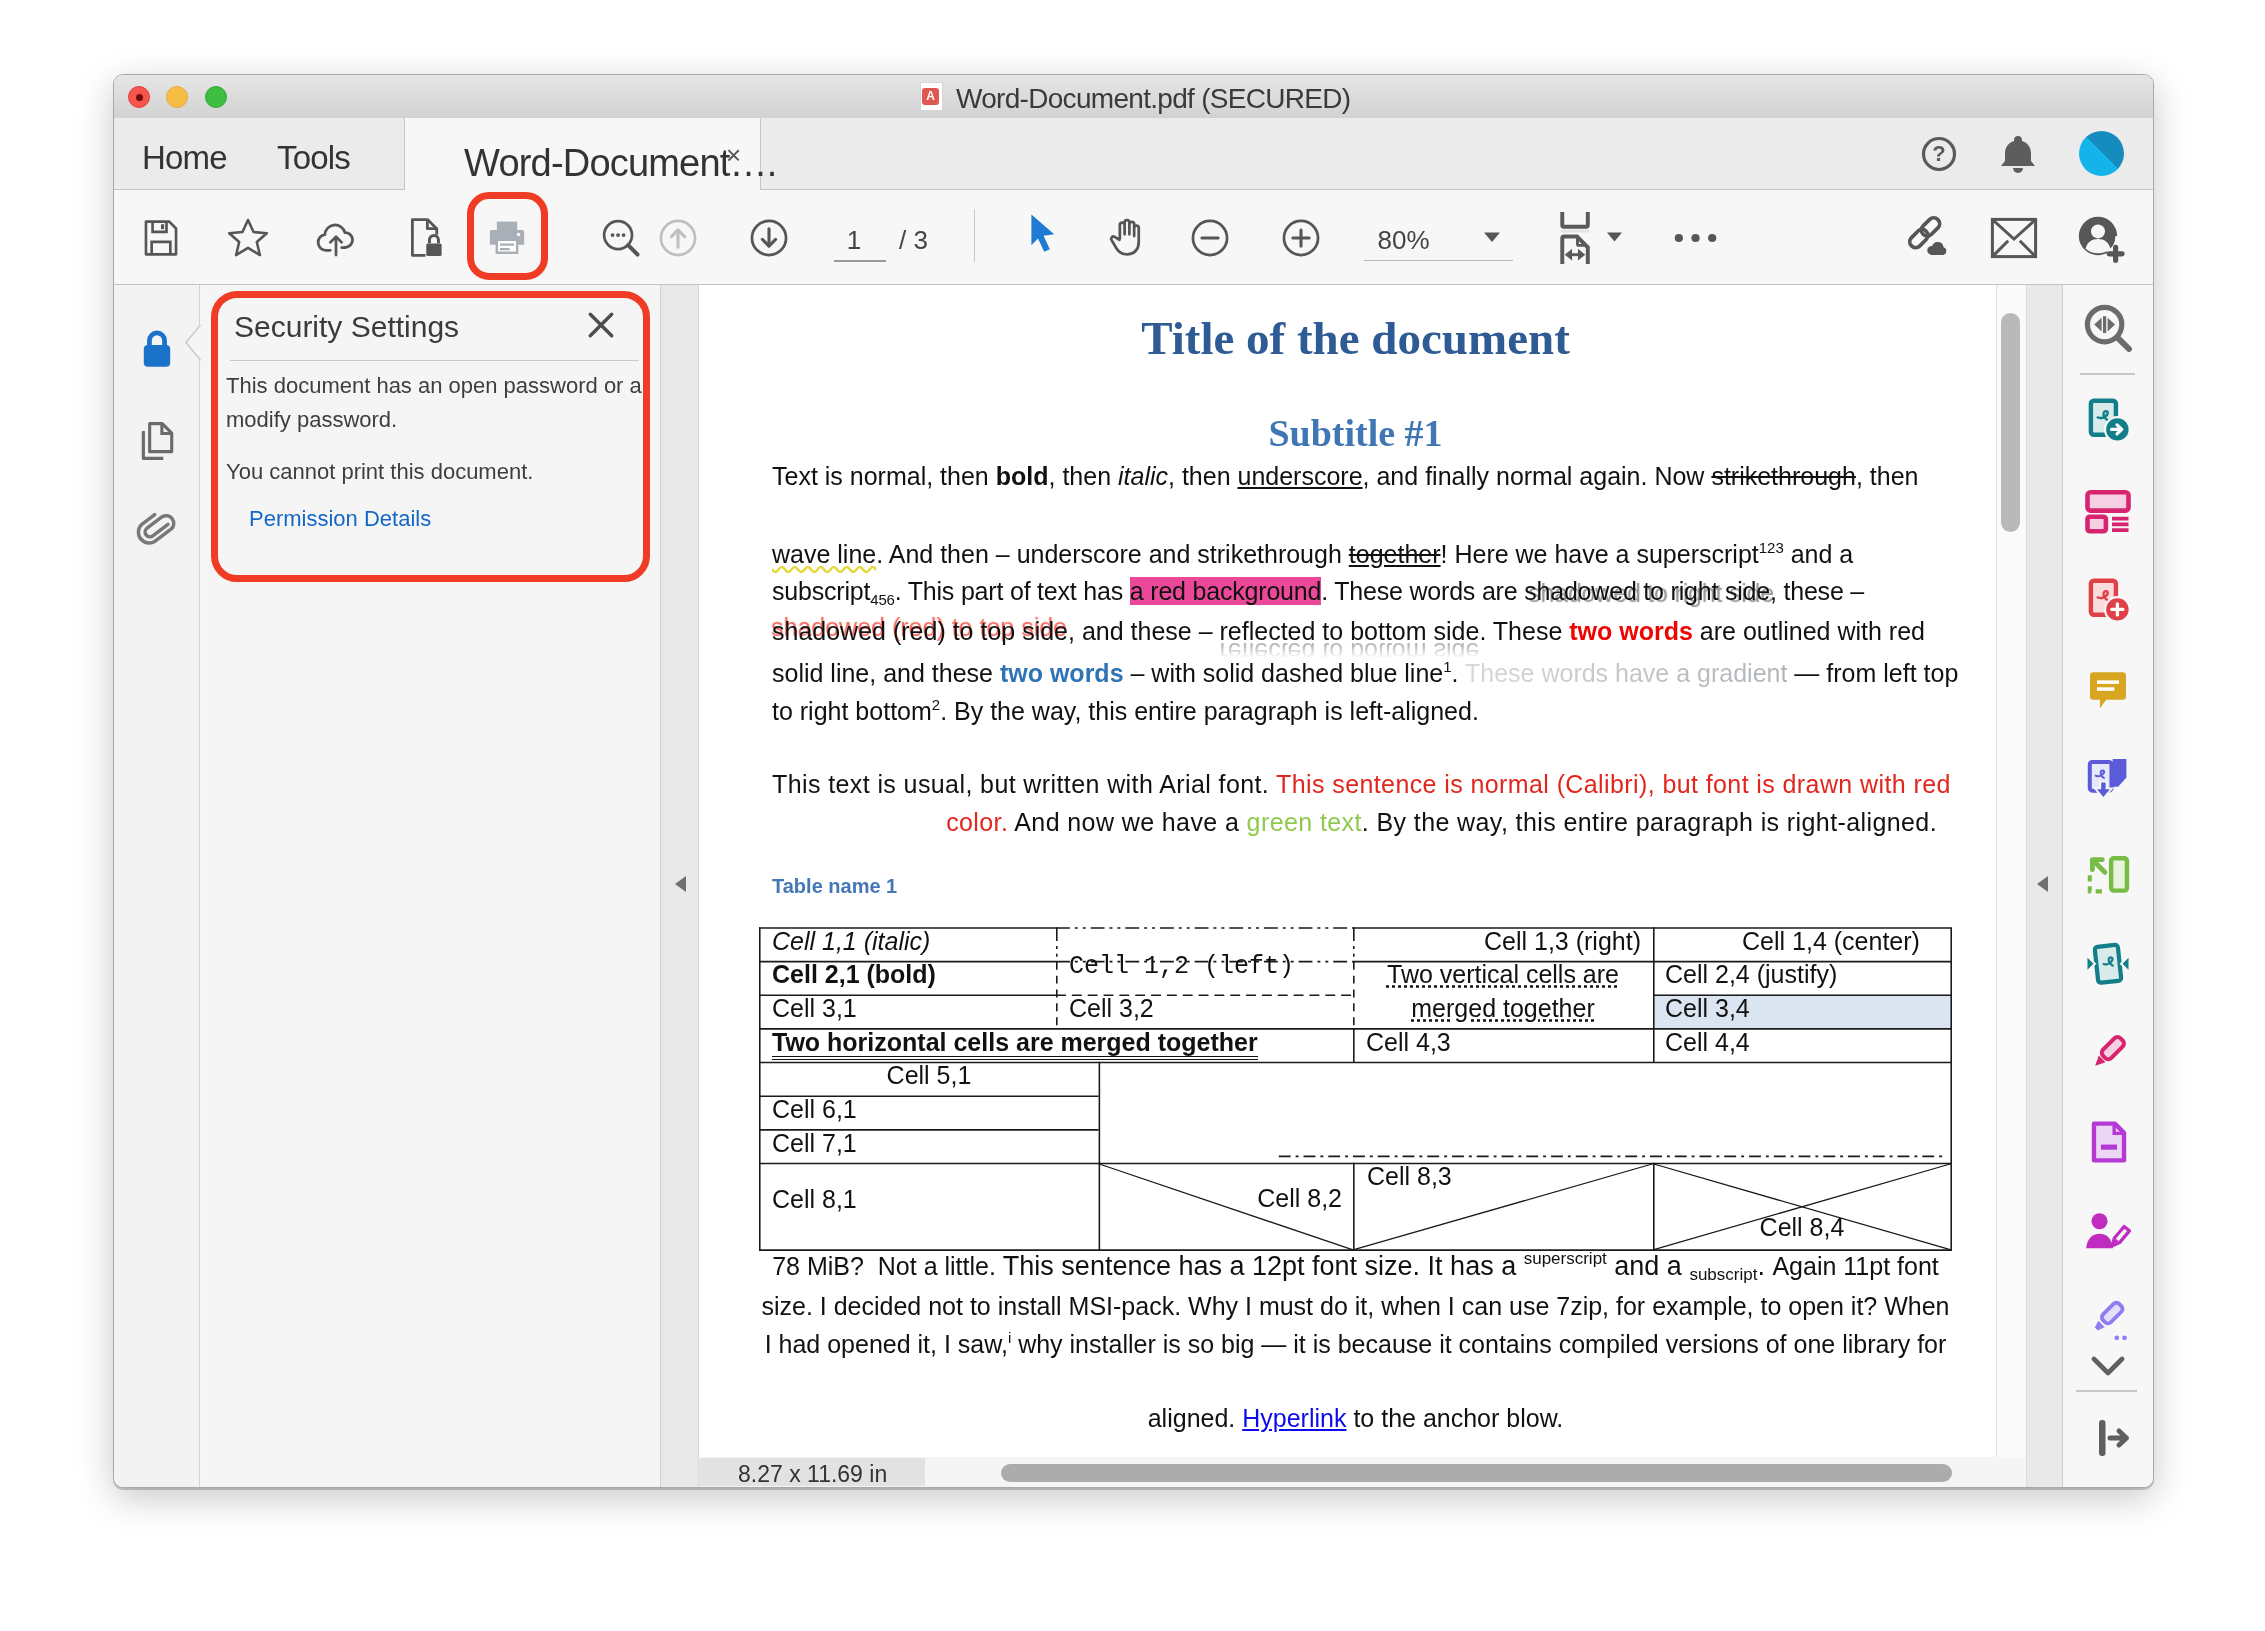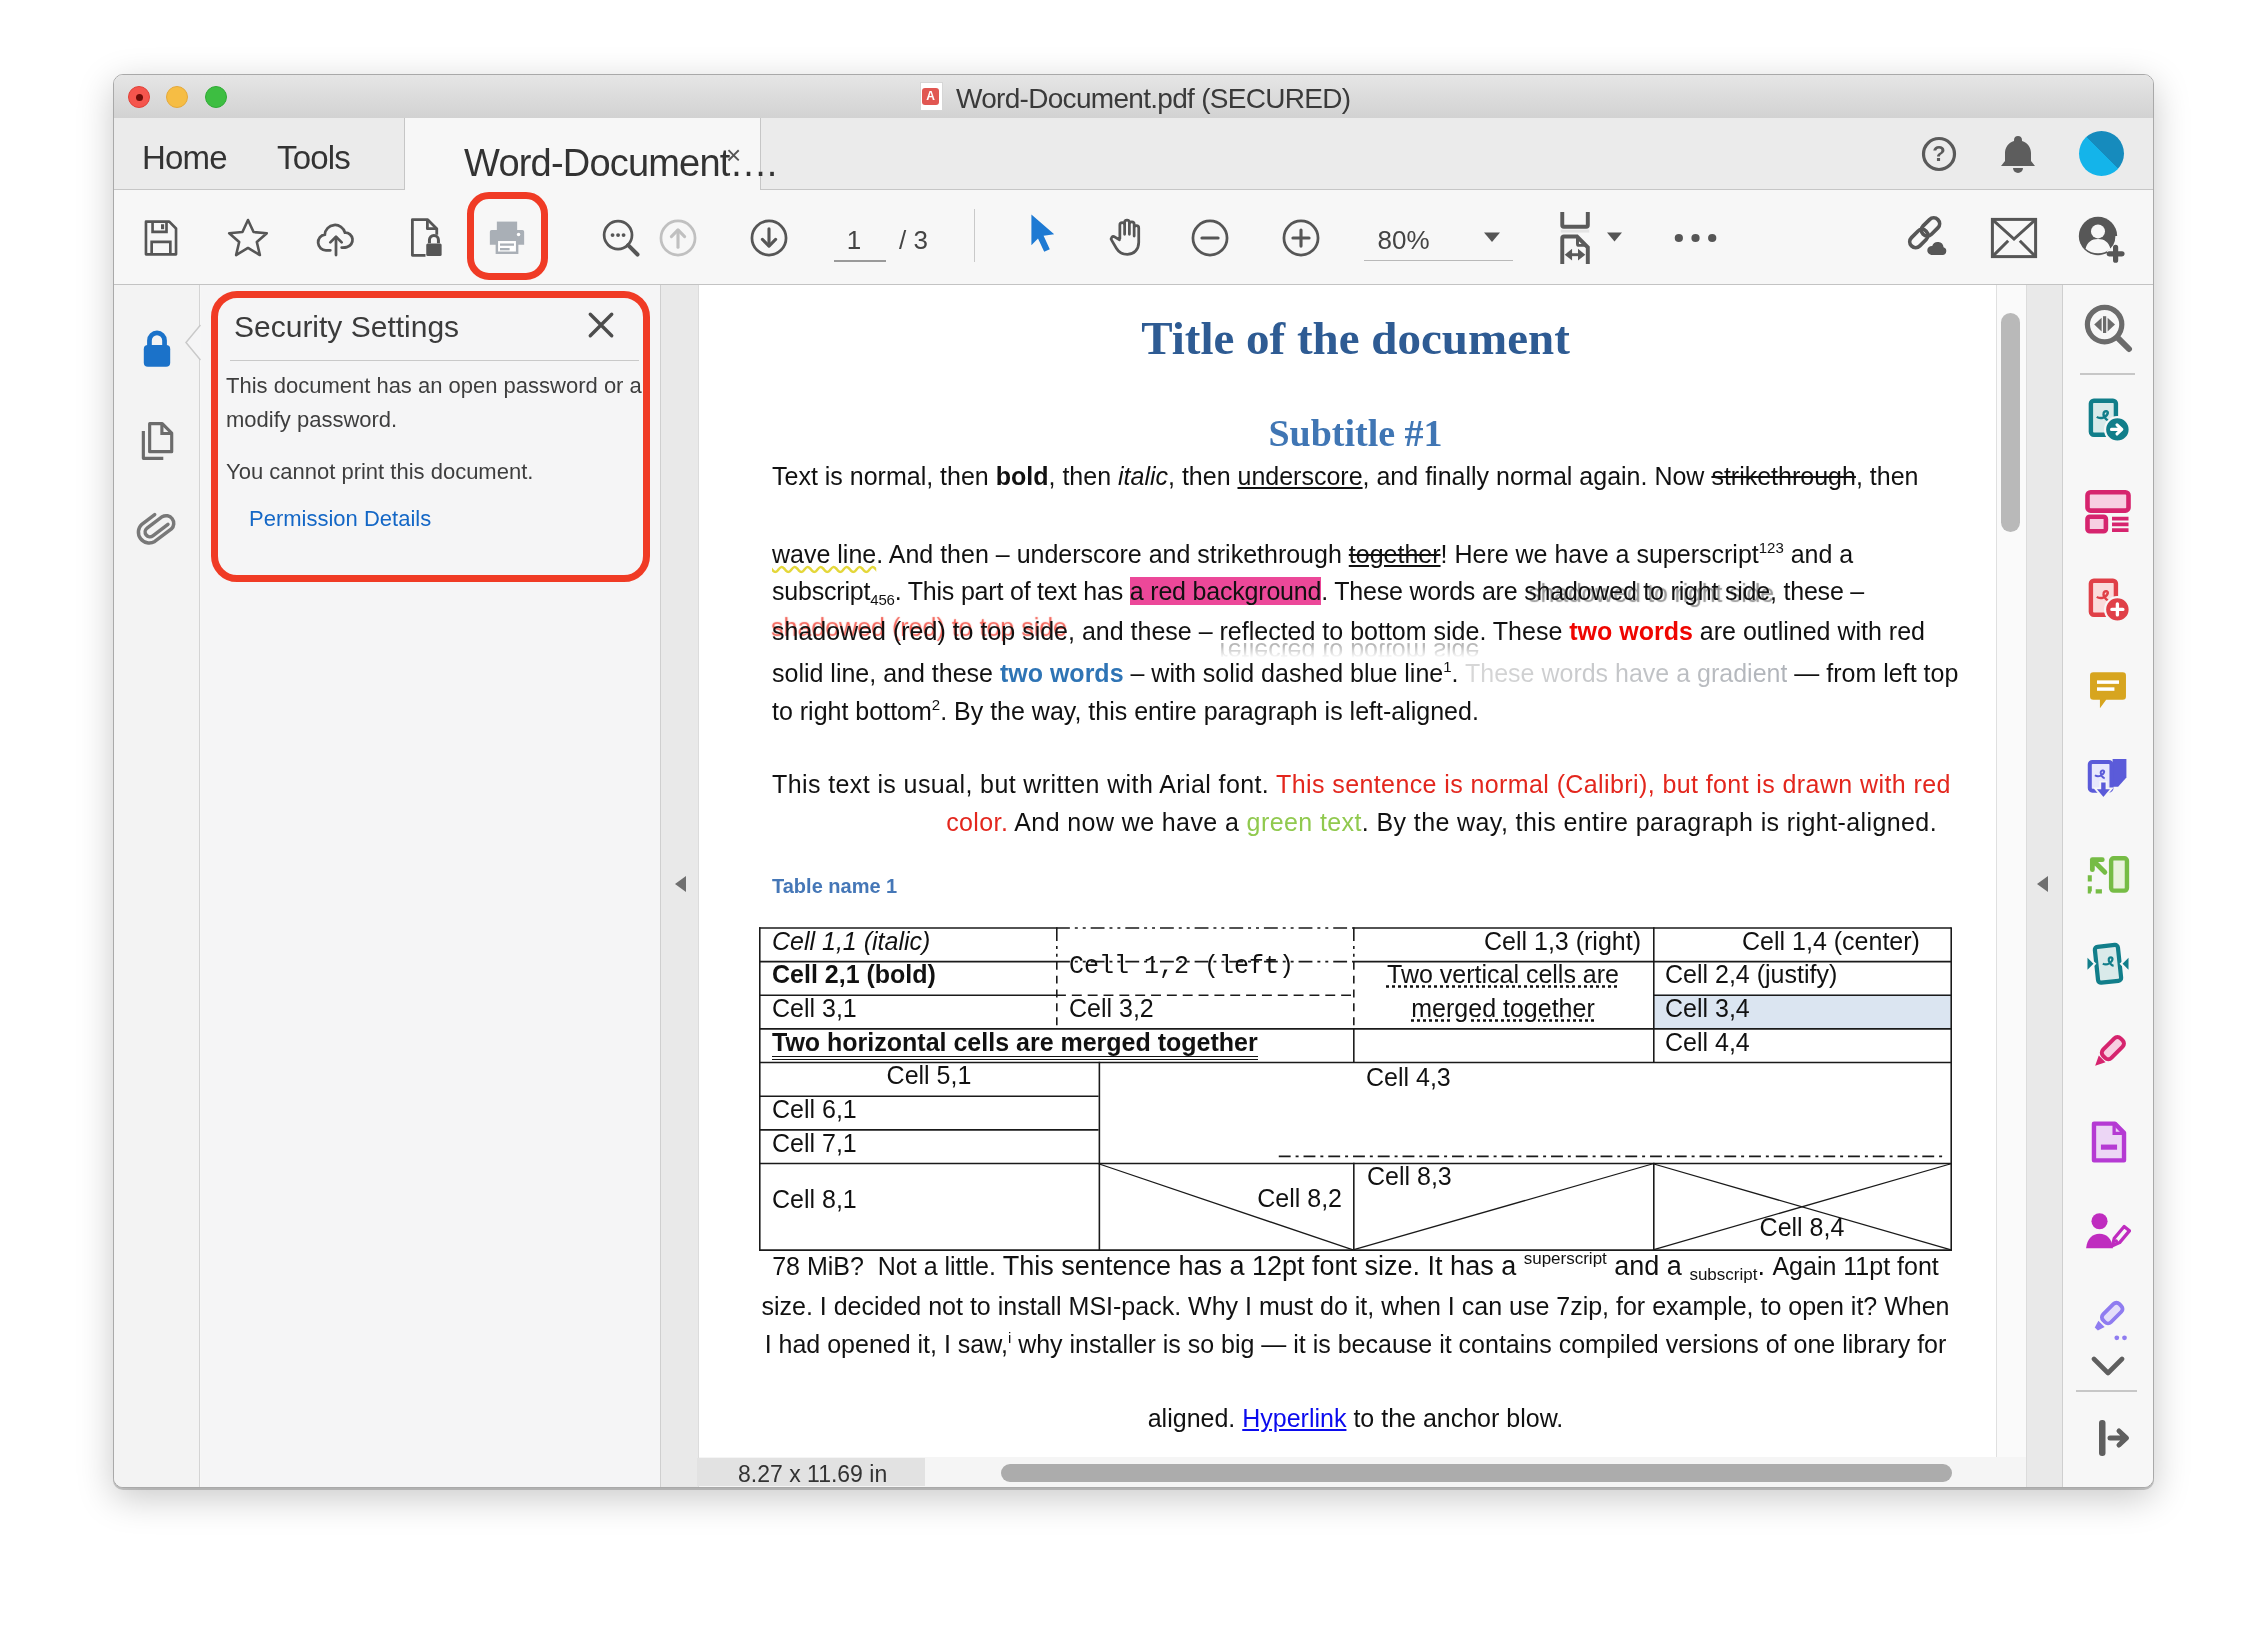--- a/index.html
+++ b/index.html
@@ -413,21 +413,21 @@
 <div class="ln doc" style="left:1353px;top:927px;width:288px;text-align:right;">Cell 1,3 (right)</div>
 <div class="ln doc" style="left:1653px;top:927px;width:298px;text-align:center;padding-left:29px;">Cell 1,4 (center)</div>
 <div class="ln doc" style="left:772px;top:960px;font-weight:bold;">Cell 2,1 (bold)</div>
 <div class="ln doc" style="left:1353px;top:960px;width:300px;text-align:center;"><span class="udot">Two vertical cells are</span></div>
 <div class="ln doc" style="left:1353px;top:994px;width:300px;text-align:center;"><span class="udot">merged together</span></div>
 <div class="ln doc" style="left:1665px;top:960px;">Cell 2,4 (justify)</div>
 <div class="ln doc" style="left:772px;top:994px;">Cell 3,1</div>
 <div class="ln doc" style="left:1069px;top:994px;">Cell 3,2</div>
 <div class="ln doc" style="left:1665px;top:994px;">Cell 3,4</div>
 <div class="ln doc" style="left:772px;top:1028px;"><span class="udd" style="padding-bottom:0px;font-weight:bold;">Two horizontal cells are merged together</span></div>
-<div class="ln doc" style="left:1366px;top:1028px;margin-top:35px;">Cell 4,3</div>
+<div class="ln doc" style="left:1366px;top:1028px;">Cell 4,3</div>
 <div class="ln doc" style="left:1665px;top:1028px;">Cell 4,4</div>
 <div class="ln doc" style="left:759px;top:1061px;width:340px;text-align:center;">Cell 5,1</div>
 <div class="ln doc" style="left:772px;top:1095px;">Cell 6,1</div>
 <div class="ln doc" style="left:772px;top:1129px;">Cell 7,1</div>
 <div class="ln doc" style="left:772px;top:1185px;">Cell 8,1</div>
 <div class="ln doc" style="left:1099px;top:1184px;width:243px;text-align:right;">Cell 8,2</div>
 <div class="ln doc" style="left:1367px;top:1162px;">Cell 8,3</div>
 <div class="ln doc" style="left:1653px;top:1213px;width:298px;text-align:center;">Cell 8,4</div>
 
 <div class="ln doc" style="left:715px;top:1251px;width:1281px;text-align:center;font-size:25px;">78 MiB?&nbsp; Not a little. <span style="font-size:27px;">This sentence has a 12pt font size. It has a <sup style="font-size:17px;top:-11px;">superscript</sup> and a <sub style="font-size:17px;">subscript</sub>. </span>Again 11pt font</div>

